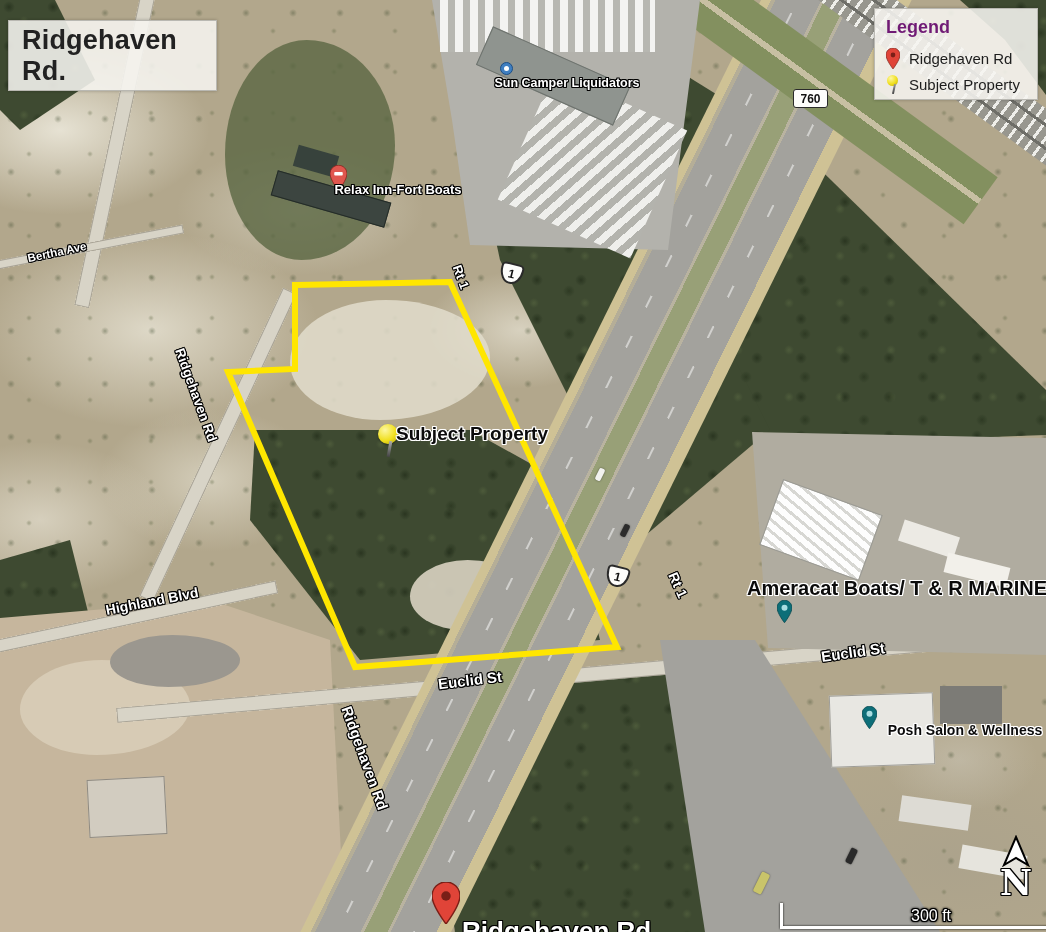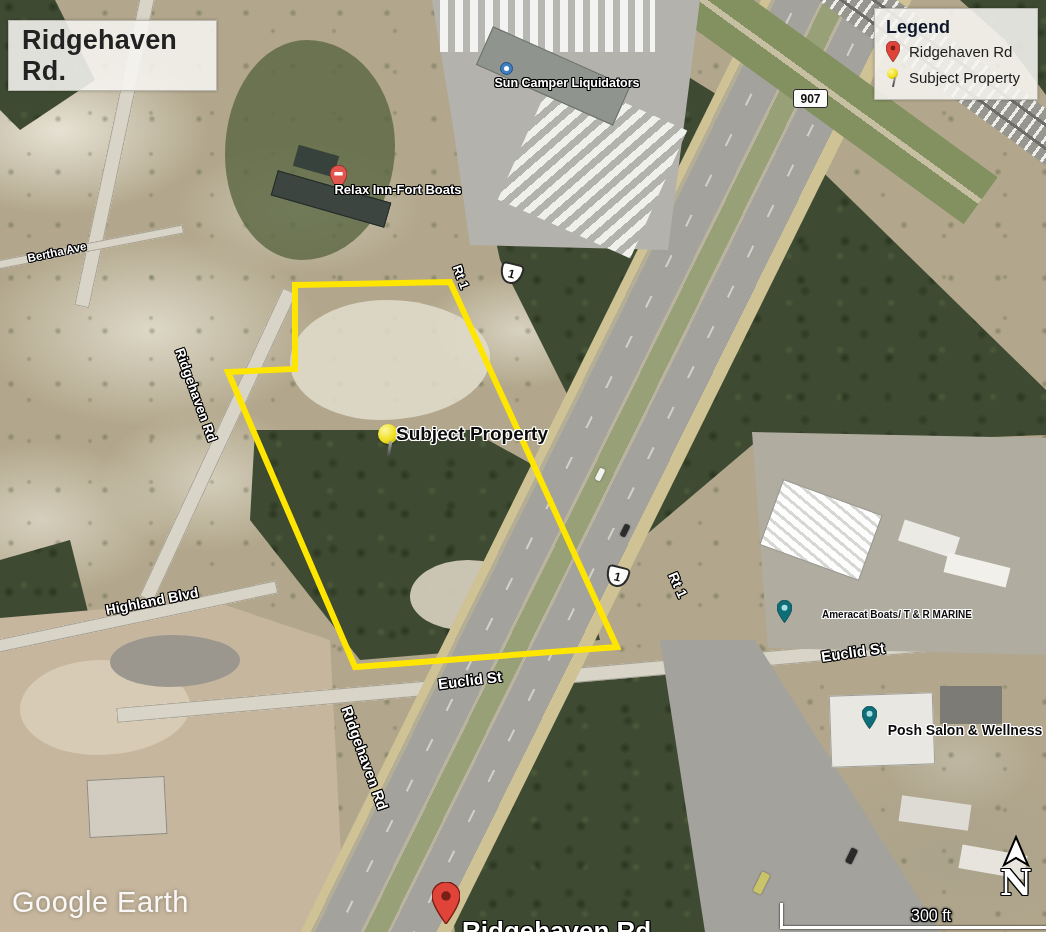--- a/index.html
+++ b/index.html
@@ -58,21 +58,21 @@
     text-shadow:-1px -1px 0 #000,1px -1px 0 #000,-1px 1px 0 #000,1px 1px 0 #000,0 -1px 0 #000,0 1px 0 #000,-1px 0 0 #000,1px 0 0 #000;}
   .halo-b{color:#0b0b0b;font-weight:700;white-space:nowrap;
     text-shadow:-1px -1px 0 #fff,1px -1px 0 #fff,-1px 1px 0 #fff,1px 1px 0 #fff,0 -1px 0 #fff,0 1px 0 #fff,-1px 0 0 #fff,1px 0 0 #fff;}
   .lbl{transform:translate(-50%,-50%);}
 
   
   .panel{background:rgba(246,245,240,.88);border:1px solid #b9b8b2;box-shadow:0 0 3px rgba(0,0,0,.25);}
   #title-box{left:8px;top:8px;width:209px;height:71px;display:flex;align-items:center;padding-left:13px;}
   #title-box span{font-size:27px;font-weight:700;color:#222;letter-spacing:.2px;}
   #legend{left:874px;top:8px;width:164px;height:92px;padding:8px 0 0 11px;}
-  #legend .hd{font-size:18px;font-weight:700;color:#0f172a;margin-bottom:0;}
+  #legend .hd{font-size:18px;font-weight:700;color:#701a75;margin-bottom:7px;}
   .leg-row{display:flex;align-items:center;gap:9px;height:26px;color:#1d1d1d;font-size:15px;}
 
   
   .us-shield{width:23px;height:21px;background:#fdfdfb;border:2px solid #2a2a2a;
     border-radius:5px 5px 11px 11px/4px 4px 15px 15px;display:flex;align-items:center;justify-content:center;
     font-size:12px;font-weight:700;color:#111;}
   .rte-box{width:35px;height:19px;background:#fdfdfb;border:1.5px solid #2a2a2a;border-radius:3px;
     display:flex;align-items:center;justify-content:center;font-size:12px;font-weight:700;color:#111;}
 
   
@@ -173,21 +173,21 @@
   <div class="abs" style="left:378px;top:424px;z-index:30;">
     <div style="width:20px;height:20px;border-radius:50%;background:radial-gradient(circle at 35% 30%,#fdf7a0,#f0df1e 55%,#b3a108);box-shadow:0 1px 2px rgba(0,0,0,.4);"></div>
     <div style="width:3px;height:16px;background:linear-gradient(#aaa,#444);margin:-3px 0 0 10px;transform:rotate(10deg);"></div>
   </div>
   <div class="abs lbl halo-b" style="left:472px;top:434px;z-index:30;font-size:19px;">Subject Property</div>
 
   <svg class="abs icon" style="left:777px;top:600px;z-index:30;" width="15" height="23" viewBox="0 0 20 30">
     <path d="M10 0C4.5 0 0 4.5 0 10c0 7 10 20 10 20s10-13 10-20C20 4.5 15.5 0 10 0z" fill="#0d6e78" stroke="#07454c" stroke-width="1"></path>
     <circle cx="10" cy="10" r="4" fill="#a9dde1"></circle>
   </svg>
-  <div class="abs lbl halo-b" style="left:897px;top:614px;z-index:30;font-size:10px;">Ameracat Boats/ T &amp; R MARINE</div>
+  <div class="abs lbl halo-b" style="left:897px;top:588px;z-index:30;font-size:20px;">Ameracat Boats/ T &amp; R MARINE</div>
 
   <svg class="abs icon" style="left:862px;top:706px;z-index:30;" width="15" height="23" viewBox="0 0 20 30">
     <path d="M10 0C4.5 0 0 4.5 0 10c0 7 10 20 10 20s10-13 10-20C20 4.5 15.5 0 10 0z" fill="#0d6e78" stroke="#07454c" stroke-width="1"></path>
     <circle cx="10" cy="10" r="4" fill="#a9dde1"></circle>
   </svg>
   <div class="abs lbl halo-b" style="left:965px;top:730px;z-index:30;font-size:14px;">Posh Salon &amp; Wellness</div>
 
   <div class="abs lbl halo-w" style="left:470px;top:680px;z-index:30;font-size:15px;transform:translate(-50%,-50%) rotate(-7deg);">Euclid St</div>
   <div class="abs lbl halo-w" style="left:853px;top:652px;z-index:30;font-size:15px;transform:translate(-50%,-50%) rotate(-8deg);">Euclid St</div>
   <div class="abs lbl halo-w" style="left:152px;top:601px;z-index:30;font-size:14px;transform:translate(-50%,-50%) rotate(-11deg);">Highland Blvd</div>
@@ -197,21 +197,21 @@
   <div class="abs lbl halo-w" style="left:461px;top:277px;z-index:30;font-size:13px;transform:translate(-50%,-50%) rotate(70deg);">Rt 1</div>
   <div class="abs lbl halo-w" style="left:678px;top:585px;z-index:30;font-size:14px;transform:translate(-50%,-50%) rotate(66deg);">Rt 1</div>
 
   <div class="abs us-shield" style="left:500px;top:263px;z-index:30;transform:rotate(14deg);">
       <span>1</span>
     </div>
   <div class="abs us-shield" style="left:606px;top:566px;z-index:30;transform:rotate(14deg);">
       <span>1</span>
     </div>
   <div class="abs rte-box" style="left:793px;top:89px;z-index:30;">
-      <span>907</span>
+      <span>760</span>
     </div>
 
   <svg class="abs icon" style="left:432px;top:882px;z-index:31;" width="28" height="42" viewBox="0 0 20 30">
     <path d="M10 0C4.5 0 0 4.5 0 10c0 7 10 20 10 20s10-13 10-20C20 4.5 15.5 0 10 0z" fill="#e04438" stroke="#7a1f17" stroke-width="1"></path>
     <circle cx="10" cy="10" r="3.4" fill="#7a1f17"></circle>
   </svg>
   <div class="abs halo-w" style="left:462px;top:916px;z-index:31;font-size:26px;">Ridgehaven Rd</div>
 
   <div class="abs panel" id="title-box" style="z-index:40;margin-top:12px;">
     <span>Ridgehaven Rd.</span>
@@ -228,21 +228,20 @@
     </div>
     <div class="leg-row">
       <span style="display:inline-block;width:14px;height:21px;position:relative;">
         <span style="position:absolute;left:1px;top:1px;width:11px;height:11px;border-radius:50%;background:radial-gradient(circle at 35% 30%,#fdf7a0,#f0df1e 55%,#b3a108);"></span>
         <span style="position:absolute;left:7px;top:10px;width:2px;height:10px;background:linear-gradient(#999,#444);transform:rotate(12deg);"></span>
       </span>
       <span>Subject Property</span>
     </div>
   </div>
 
-  <div class="abs" id="watermark" style="z-index:40;">Google Earth</div>
 
   <div class="abs" id="scalebar" style="z-index:40;">
     <span class="halo-w">300 ft</span>
   </div>
 
   <div class="abs" id="compass" style="z-index:40;">
     <svg class="icon" width="30" height="32" viewBox="0 0 28 32" style="margin:0 auto;">
       <path d="M14 2 L26 30 L14 23 L2 30 Z" fill="#fff" stroke="#000" stroke-width="2"></path>
     </svg>
     <div class="n halo-w">N</div>

